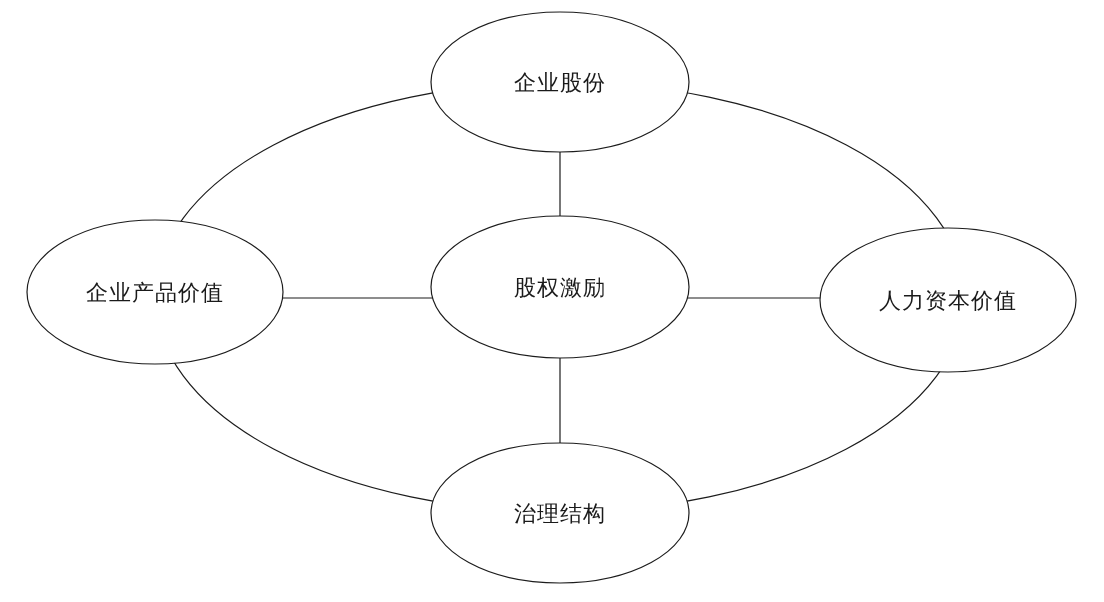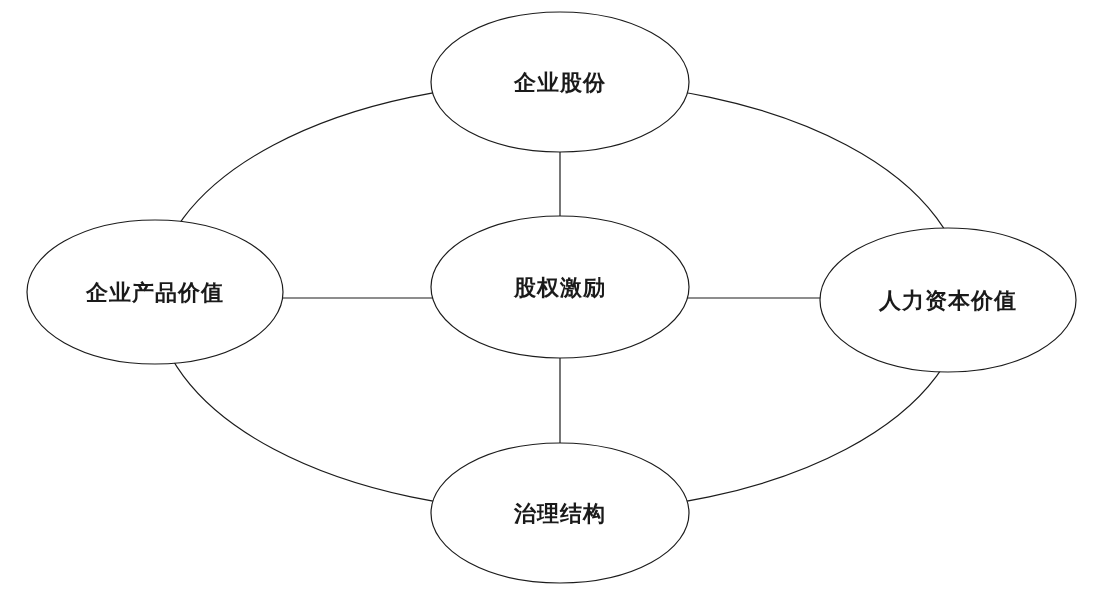--- a/index.html
+++ b/index.html
@@ -9,21 +9,20 @@
     height: 602px;
     background: #ffffff;
     overflow: hidden;
     font-family: "Liberation Sans", sans-serif;
   }
   #diagram-wrap {
     position: relative;
     width: 1104px;
     height: 602px;
     background: #ffffff;
-    font-weight: bold;
   }
   svg text {
     font-family: "Liberation Sans", sans-serif;
     letter-spacing: 1px;
   }
 </style>
 </head>
 <body>
 
 <div id="diagram-wrap">

